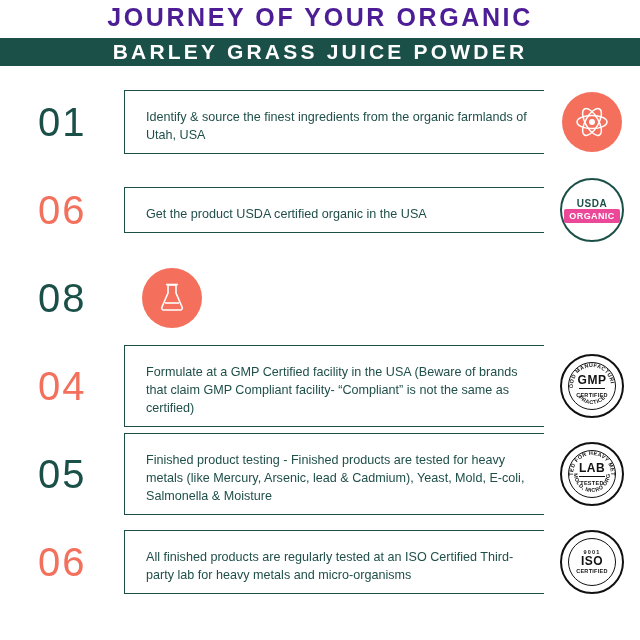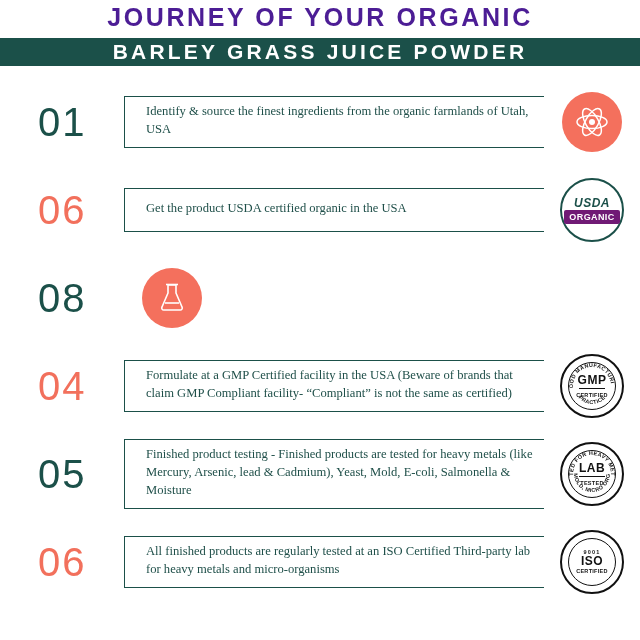--- a/index.html
+++ b/index.html
@@ -68,26 +68,25 @@
     width: 86px;
     flex: none;
     line-height: 44px;
   }
   .num.teal { color: #1b5049; }
   .num.coral { color: #f2705c; }
 
   .bracket {
     position: relative;
     flex: 1 1 auto;
-    padding: 0 0 4px 14px;
+    padding: 12px 0 4px 14px;
     box-sizing: border-box;
     min-height: 44px;
     display: flex;
     align-items: center;
-    font-family: Liberation Serif, serif;
   }
   .bracket:before {
     content: "";
     position: absolute;
     left: 0;
     top: 0;
     bottom: 0;
     width: 1px;
     background: #1b5049;
   }
@@ -142,28 +141,27 @@
     background: #ffffff;
     border: 2px solid #111111;
   }
   .circle.black-ring .inner-ring {
     position: absolute;
     left: 6px; top: 6px; right: 6px; bottom: 6px;
     border-radius: 50%;
     border: 1px solid #111111;
   }
   .usda-top {
-    font-size: 12px;
+    font-size: 10px;
     font-weight: bold;
     color: #1b5049;
     letter-spacing: .5px;
-    font-style: italic;
   }
   .usda-band {
-    background: #701a75;
+    background: #ec4899;
     color: #fff;
     font-size: 9px;
     font-weight: bold;
     letter-spacing: .4px;
     padding: 2px 5px;
     border-radius: 2px;
     margin-top: 0;
   }
   .usda-stack {
     display: flex;

